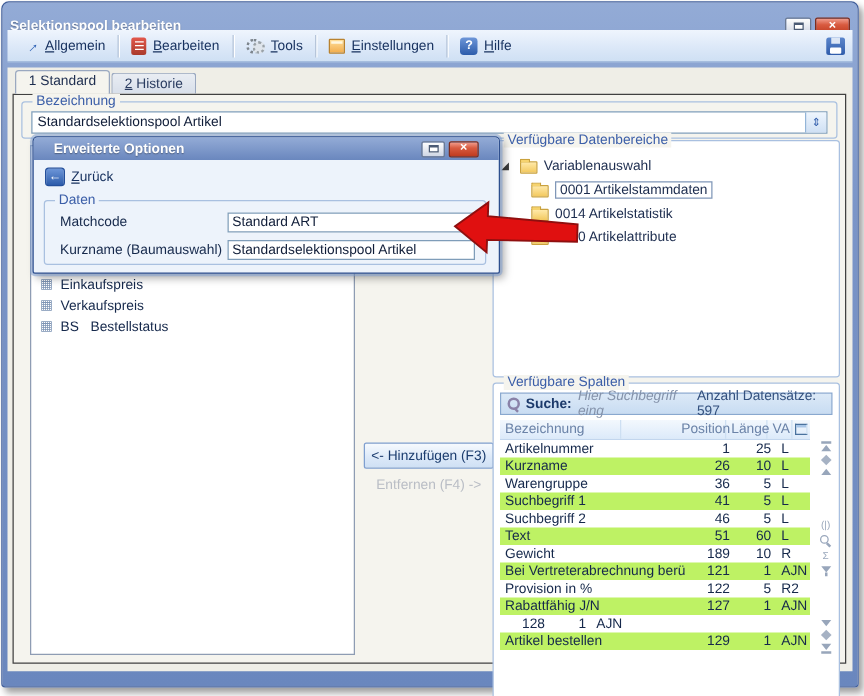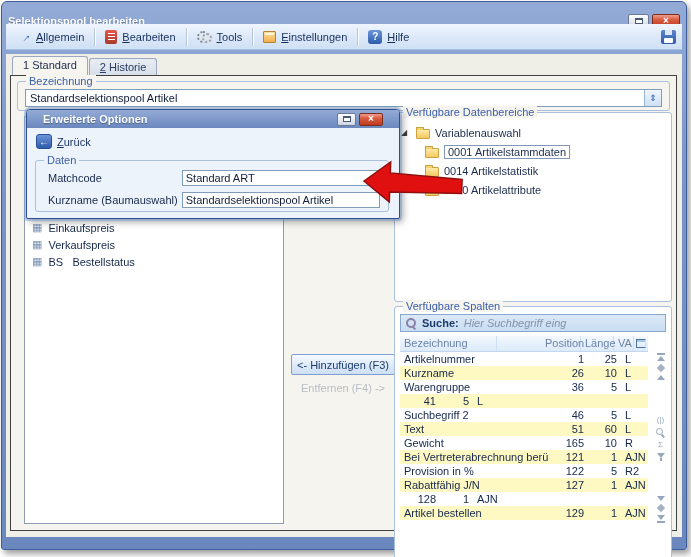--- a/index.html
+++ b/index.html
@@ -89,21 +89,21 @@
   .icon-magnify::before { content:""; position:absolute; left:0; top:0; width:6px; height:6px; border:2px solid #8a82a8; border-radius:50%; }
   .icon-magnify::after { content:""; position:absolute; right:1px; bottom:0; width:4px; height:2px; background:#8a82a8; transform:rotate(45deg); }
   .s-label { font-weight:bold; color:#1c3a6b; }
   .s-hint { font-style:italic; color:#8492aa; }
   .s-count { margin-left:auto; color:#33507e; }
   .thead { position:absolute; left:5px; top:29px; width:248px; height:16px; display:flex;
     background:linear-gradient(#f3f8fd,#dceafa); border-bottom:1px solid #c2d6ee; color:#6b83a8; }
   .thead span { padding:1px 4px; border-right:1px solid #cddff2; }
   .tbody { position:absolute; left:5px; top:45px; width:248px; }
   .trow { height:14px; display:flex; color:#15284b; }
-  .trow.alt { background:#fef9c3; }
+  .trow.alt { background:#bef264; }
   .trow span { padding:0 4px; overflow:hidden; white-space:nowrap; line-height:14px; }
   .c-name { width:148px; } .c-pos { width:40px; text-align:right; } .c-len { width:33px; text-align:right; } .c-va { width:27px; }
   .h-name { width:148px; } .h-pos { width:40px;margin-left:44px; } .h-len { width:33px; } .h-va { width:20px; }
   .icon-chooser { width:10px; height:9px; border:1px solid #49729e; margin:3px 2px 0 2px; position:relative; }
   .icon-chooser::before { content:""; position:absolute; left:0; right:0; top:0; height:2px; background:#a8c6e8; }
 
   
   .navstrip { position:absolute; left:258px; top:44px; width:15px; height:174px; display:flex; flex-direction:column; justify-content:space-between; align-items:center; padding:2px 0; }
   .ngroup { display:flex; flex-direction:column; align-items:center; gap:4px; }
   .tri-u { width:0; height:0; border-left:4px solid transparent; border-right:4px solid transparent; border-bottom:5px solid #98a6bb; }
@@ -244,20 +244,21 @@
         </div>
       </div>
 
       <div class="group white g-spalten">
         <span class="glabel">Verfügbare Spalten</span>
 
         <div class="searchbar">
           <span class="icon-magnify"></span>
           <span class="s-label">Suche:</span>
           <span class="s-hint">Hier Suchbegriff eing</span>
+          <span class="s-count">Anzahl Datensätze: 597</span>
         </div>
 
         <div class="thead">
           <span class="h-name">Bezeichnung</span>
           <span class="h-pos">Position</span>
           <span class="h-len">Länge</span>
           <span class="h-va">VA</span>
           <span class="icon-chooser"></span>
         </div>
 
@@ -274,39 +275,40 @@
               <span class="c-len">10</span>
               <span class="c-va">L</span>
             </div>
           <div class="trow">
               <span class="c-name">Warengruppe</span>
               <span class="c-pos">36</span>
               <span class="c-len">5</span>
               <span class="c-va">L</span>
             </div>
           <div class="trow alt">
+              <span class="c-name">Suchbegriff 1</span>
               <span class="c-pos">41</span>
               <span class="c-len">5</span>
               <span class="c-va">L</span>
             </div>
           <div class="trow">
               <span class="c-name">Suchbegriff 2</span>
               <span class="c-pos">46</span>
               <span class="c-len">5</span>
               <span class="c-va">L</span>
             </div>
           <div class="trow alt">
               <span class="c-name">Text</span>
               <span class="c-pos">51</span>
               <span class="c-len">60</span>
               <span class="c-va">L</span>
             </div>
           <div class="trow">
               <span class="c-name">Gewicht</span>
-              <span class="c-pos">165</span>
+              <span class="c-pos">189</span>
               <span class="c-len">10</span>
               <span class="c-va">R</span>
             </div>
           <div class="trow alt">
               <span class="c-name">Bei Vertreterabrechnung berücksichtige</span>
               <span class="c-pos">121</span>
               <span class="c-len">1</span>
               <span class="c-va">AJN</span>
             </div>
           <div class="trow">

